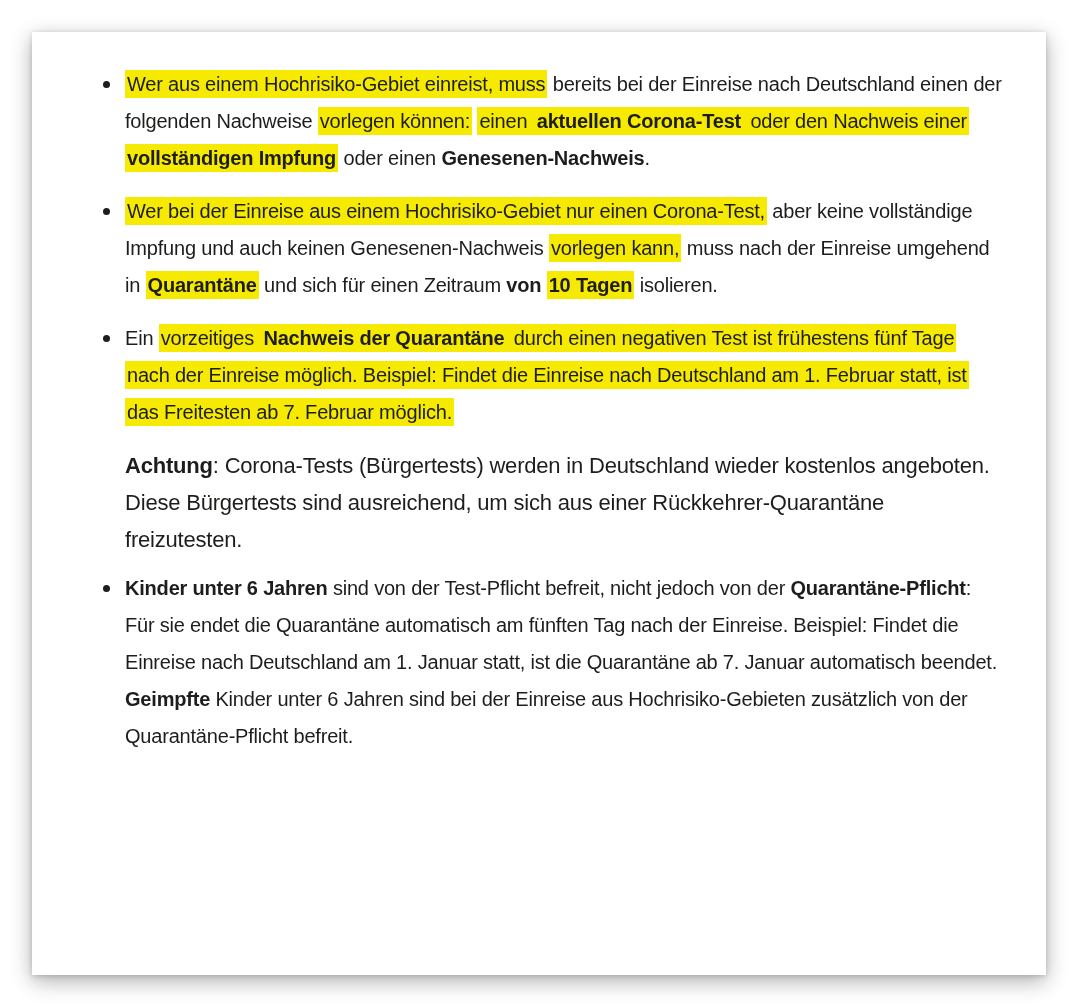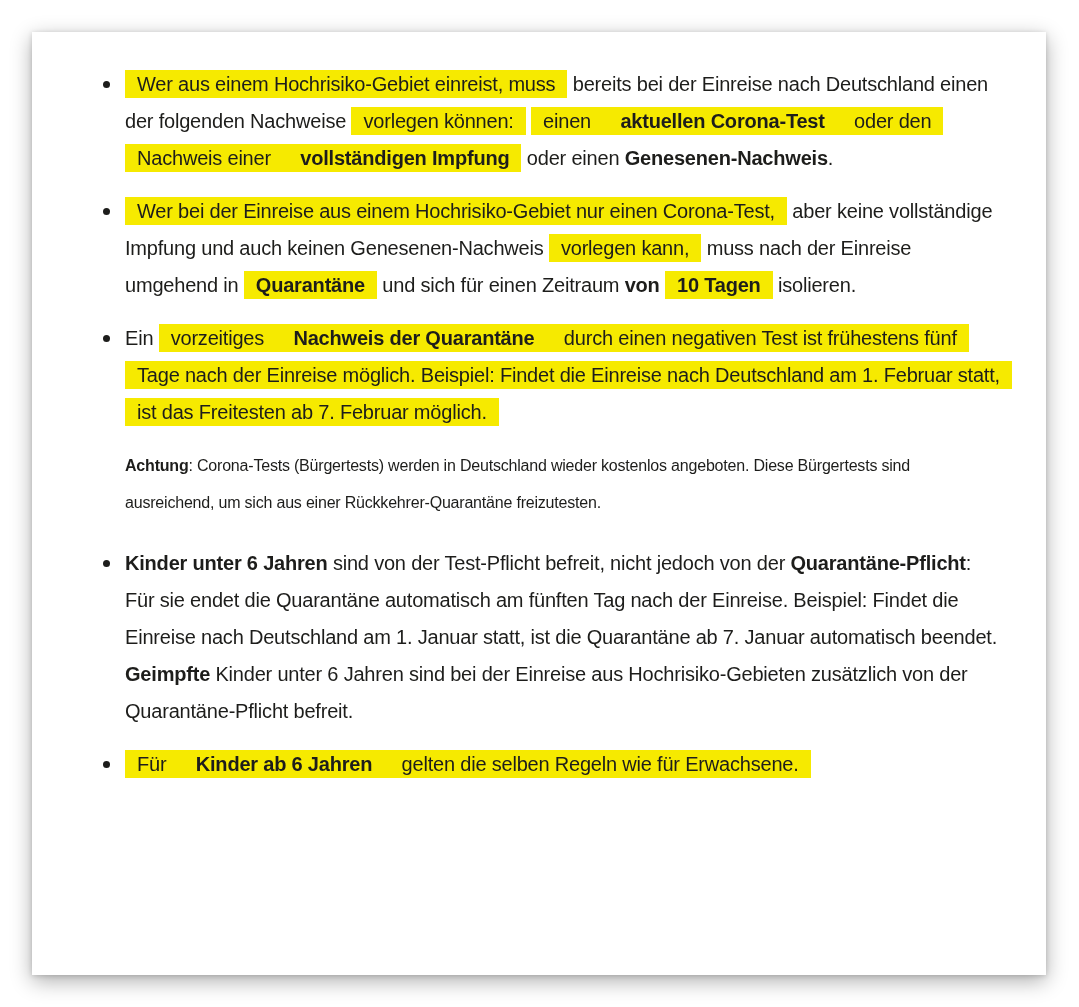--- a/index.html
+++ b/index.html
@@ -51,44 +51,43 @@
     content: "";
     position: absolute;
     left: 11px;
     top: 15px;
     width: 7px;
     height: 7px;
     border-radius: 50%;
     background: var(--txt);
   }
   p.note {
-    margin: 0 0 24px 0;
+    margin: 0 0 12px 0;
     padding-left: 33px;
-    font-size: 16px;
+    font-size: 22px;
     line-height: 37px;
     letter-spacing: -0.2px;
   }
   .b { font-weight: 700; }
   .hl {
     background: var(--hl);
-    padding: 3px 12px;
+    padding: 3px 2px;
     -webkit-box-decoration-break: clone;
     box-decoration-break: clone;
   }
 </style>
 </head>
 <body>
 
 <div class="card">
 
   <ul class="bullet-list">
     <li class="bullet-item"><span class="hl">Wer aus einem Hochrisiko-Gebiet einreist, muss</span><span> bereits bei der Einreise nach Deutschland einen der folgenden Nachweise </span><span class="hl">vorlegen können:</span><span> </span><span class="hl">einen </span><span class="b hl">aktuellen Corona-Test</span><span class="hl"> oder den Nachweis einer </span><span class="b hl">vollständigen Impfung</span><span> oder einen </span><span class="b">Genesenen-Nachweis</span><span>.</span></li>
     <li class="bullet-item"><span class="hl">Wer bei der Einreise aus einem Hochrisiko-Gebiet nur einen Corona-Test,</span><span> aber keine vollständige Impfung und auch keinen Genesenen-Nachweis </span><span class="hl">vorlegen kann,</span><span> muss nach der Einreise umgehend in </span><span class="b hl">Quarantäne</span><span> und sich für einen Zeitraum </span><span class="b">von </span><span class="b hl">10 Tagen</span><span> isolieren.</span></li>
     <li class="bullet-item"><span>Ein </span><span class="hl">vorzeitiges </span><span class="b hl">Nachweis der Quarantäne</span><span class="hl"> durch einen negativen Test ist frühestens fünf Tage nach der Einreise möglich. Beispiel: Findet die Einreise nach Deutschland am 1. Februar statt, ist das Freitesten ab 7. Februar möglich.</span></li>
   </ul>
 
   <p class="note"><span class="b">Achtung</span><span>: Corona-Tests (Bürgertests) werden in Deutschland wieder kostenlos angeboten. Diese Bürgertests sind ausreichend, um sich aus einer Rückkehrer-Quarantäne freizutesten.</span></p>
 
   <ul class="bullet-list">
     <li class="bullet-item"><span class="b">Kinder unter 6 Jahren</span><span> sind von der Test-Pflicht befreit, nicht jedoch von der </span><span class="b">Quarantäne-Pflicht</span><span>: Für sie endet die Quarantäne automatisch am fünften Tag nach der Einreise. Beispiel: Findet die Einreise nach Deutschland am 1. Januar statt, ist die Quarantäne ab 7. Januar automatisch beendet. </span><span class="b">Geimpfte</span><span> Kinder unter 6 Jahren sind bei der Einreise aus Hochrisiko-Gebieten zusätzlich von der Quarantäne-Pflicht befreit.</span></li>
-    <li class="bullet-item"><span class="hl">Für </span><span class="b hl">Kinder ab 6 Jahren</span><span class="hl"> gelten die selben Regeln wie für Erwachsene.</span></li>
   </ul>
 </div>
 
 </body></html>

